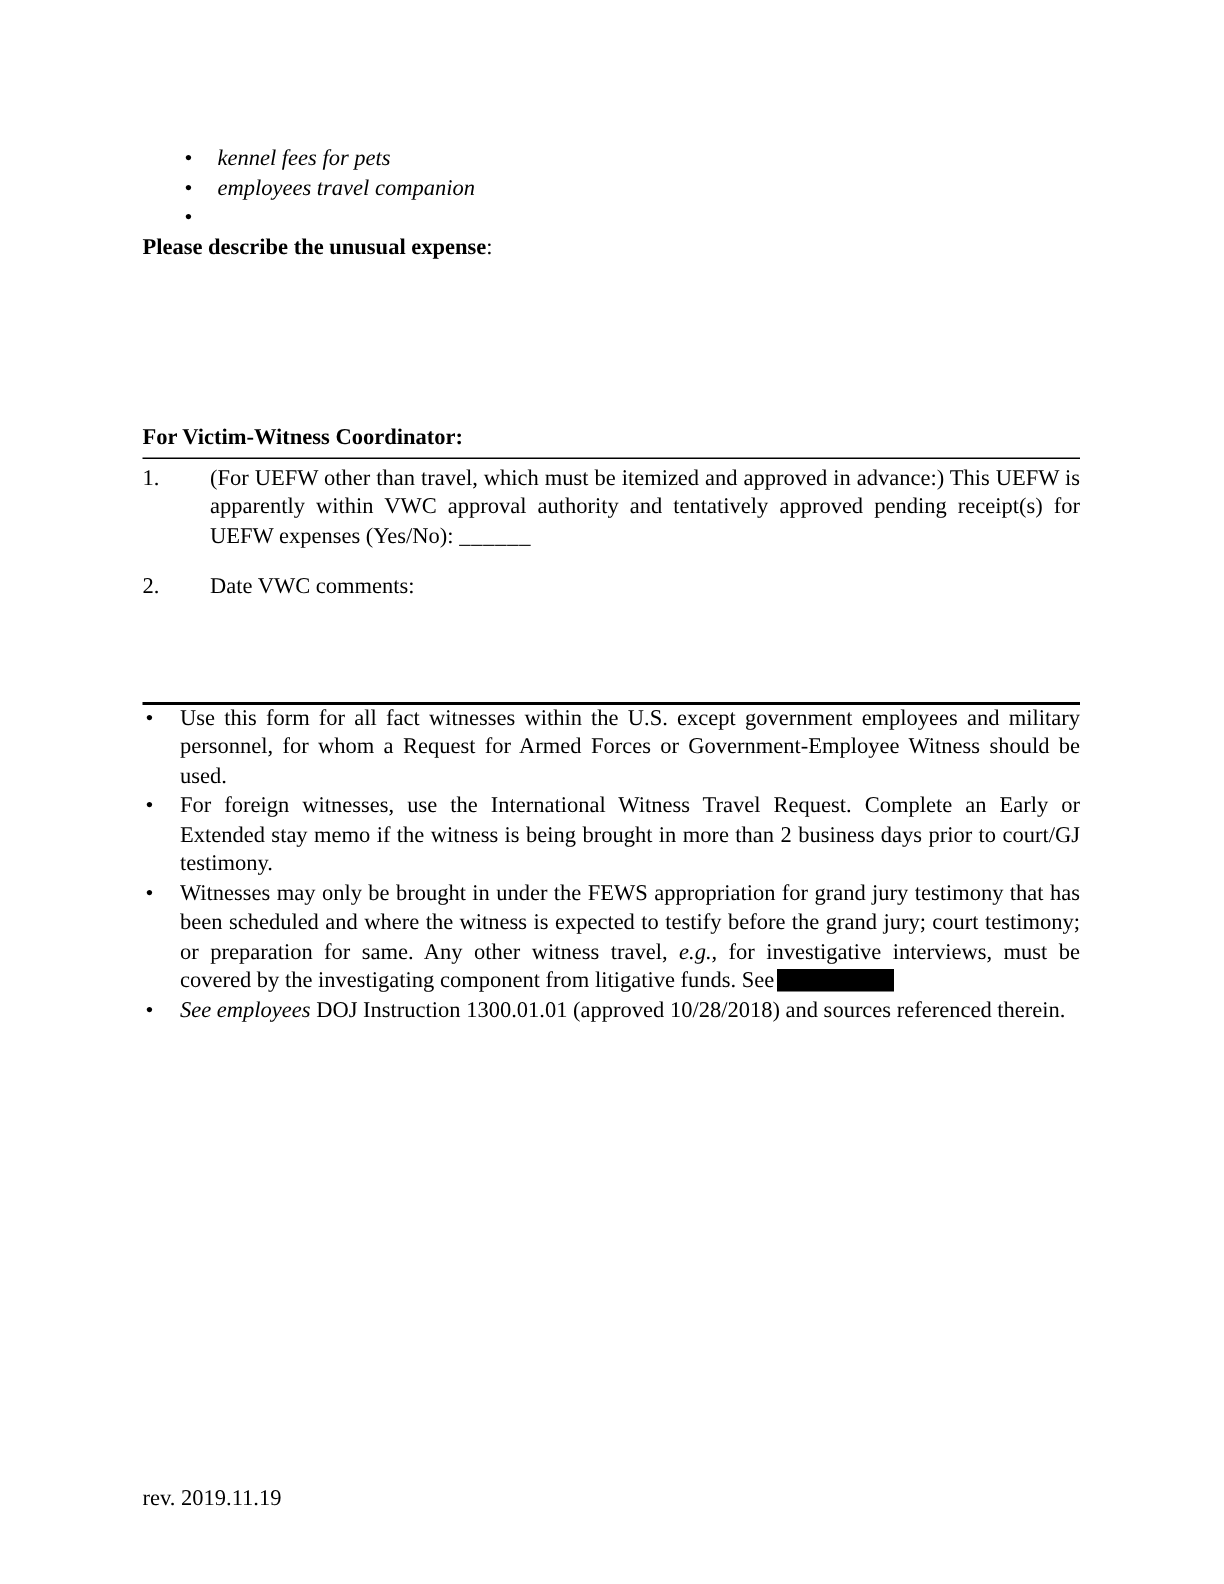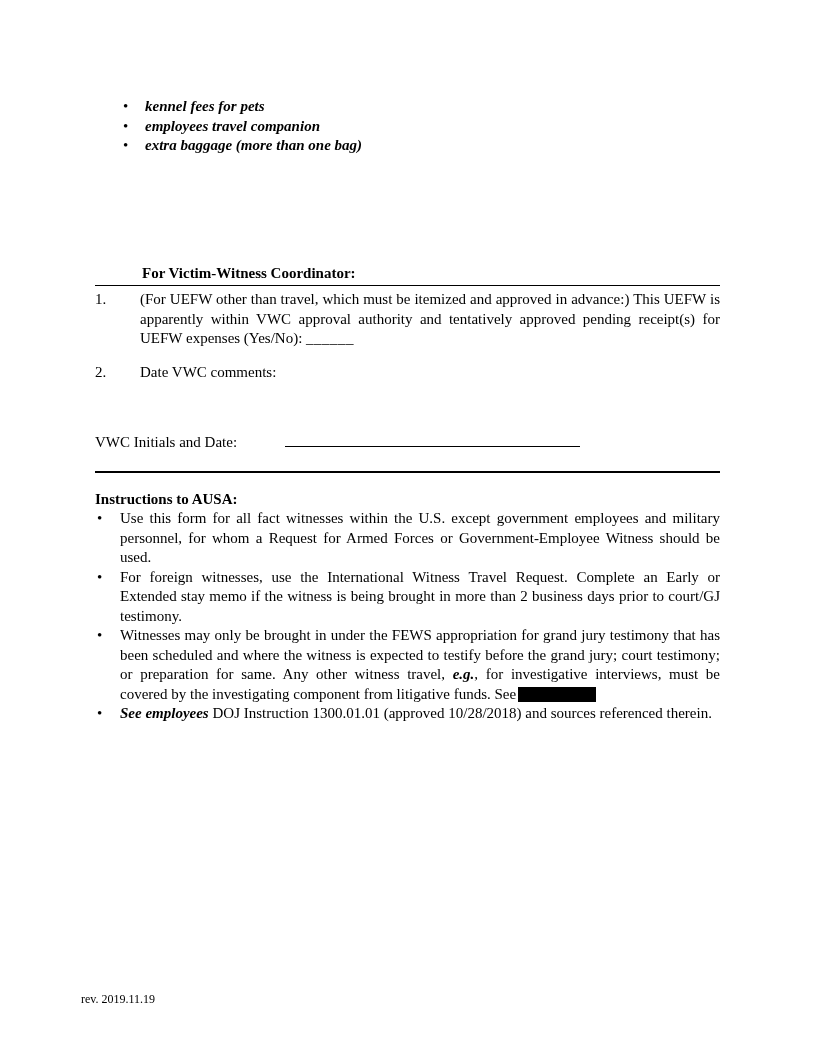--- a/index.html
+++ b/index.html
@@ -17,32 +17,32 @@
   .page {
     position: absolute;
     top: 0; left: 0;
     width: 816px; height: 1056px;
     padding: 97px 96px 0 95px;
   }
 
   
   .eb-row { display: flex; }
   .eb-marker { margin-left: 28px; width: 22px; flex-shrink: 0; }
-  .eb-text { font-weight: bold; font-style: italic; }
+  .eb-text { font-weight: normal; font-style: italic; }
 
   .prompt { }
   .prompt .b { font-weight: bold; }
 
   .description-area { height: 108px; }
 
   .vwc-heading-wrap {
     border-bottom: 1.5px solid #000;
     padding-bottom: 2px;
   }
-  .section-heading { font-weight: bold; font-size: 15px; margin-left: 47px; }
+  .section-heading { font-weight: bold; font-size: 15px; }
 
   .numbered-item { display: flex; }
   .numbered-item.first { margin-top: 4px; }
   .numbered-item.second { margin-top: 14px; }
   .num { width: 25px; flex-shrink: 0; }
   .item-text { flex: 1; text-align: justify; margin-left: 20px; }
   .blank { letter-spacing: 0.5px; }
 
   .comments-area { height: 48px; }
 
@@ -61,86 +61,82 @@
     height: 2px;
     background: #000;
     width: 100%;
   }
 
   .instr-heading { font-weight: bold; font-size: 15px; margin-top: 17px; }
 
   .b-row { display: flex; }
   .b-marker { margin-left: 2px; width: 23px; flex-shrink: 0; }
   .b-text { flex: 1; text-align: justify; }
-  .b-text em { font-style: italic; font-weight: bold; }
+  .b-text em { font-style: italic; }
   .underlined { }
   .redaction {
     display: inline-block;
     width: 78px;
     height: 15px;
     background: #000;
     vertical-align: middle;
     margin-left: 2px;
     margin-top: -2px;
   }
 
   .footer {
     position: absolute;
-    left: 81px;
+    left: 95px;
     top: 993px;
-    font-size: 12px;
+    font-size: 15px;
     line-height: 13px;
   }
 </style>
 </head>
 <body>
 
 <div class="page">
 
   <div>
     <div class="eb-row">
       <span class="eb-marker">•</span>
       <span class="eb-text">kennel fees for pets</span>
     </div>
     <div class="eb-row">
       <span class="eb-marker">•</span>
       <span class="eb-text">employees travel companion</span>
     </div>
     <div class="eb-row">
       <span class="eb-marker">•</span>
-      <span class="eb-text">extra baggage (more than one bag)</span>
     </div>
   </div>
 
+  <p class="prompt"><span class="b">Please describe the unusual expense</span><span>:</span></p>
 
   <div class="description-area"></div>
 
   <div class="vwc-heading-wrap">
     <h2 class="section-heading">For Victim-Witness Coordinator:</h2>
   </div>
 
   <div class="numbered-item first">
     <span class="num">1.</span>
     <span class="item-text"><span>(For UEFW other than travel, which must be itemized and approved in advance:) This UEFW is apparently within VWC approval authority and tentatively approved pending receipt(s) for UEFW expenses (Yes/No): </span><span class="blank">______</span></span>
   </div>
 
   <div class="numbered-item second">
     <span class="num">2.</span>
     <span class="item-text">Date VWC comments:</span>
   </div>
 
   <div class="comments-area"></div>
 
-  <div class="initials-row">
-    <span>VWC Initials and Date:</span><span class="initials-line"></span>
-  </div>
 
   <div class="rule"></div>
 
-  <h2 class="instr-heading">Instructions to AUSA:</h2>
 
   <div class="b-row">
     <span class="b-marker">•</span>
     <span class="b-text">Use this form for all fact witnesses within the U.S. except government employees and military personnel, for whom a Request for Armed Forces or Government-Employee Witness should be used.</span>
   </div>
 
   <div class="b-row">
     <span class="b-marker">•</span>
     <span class="b-text">For foreign witnesses, use the International Witness Travel Request. Complete an Early or Extended stay memo if the witness is being brought in more than 2 business days prior to court/GJ testimony.</span>
   </div>

